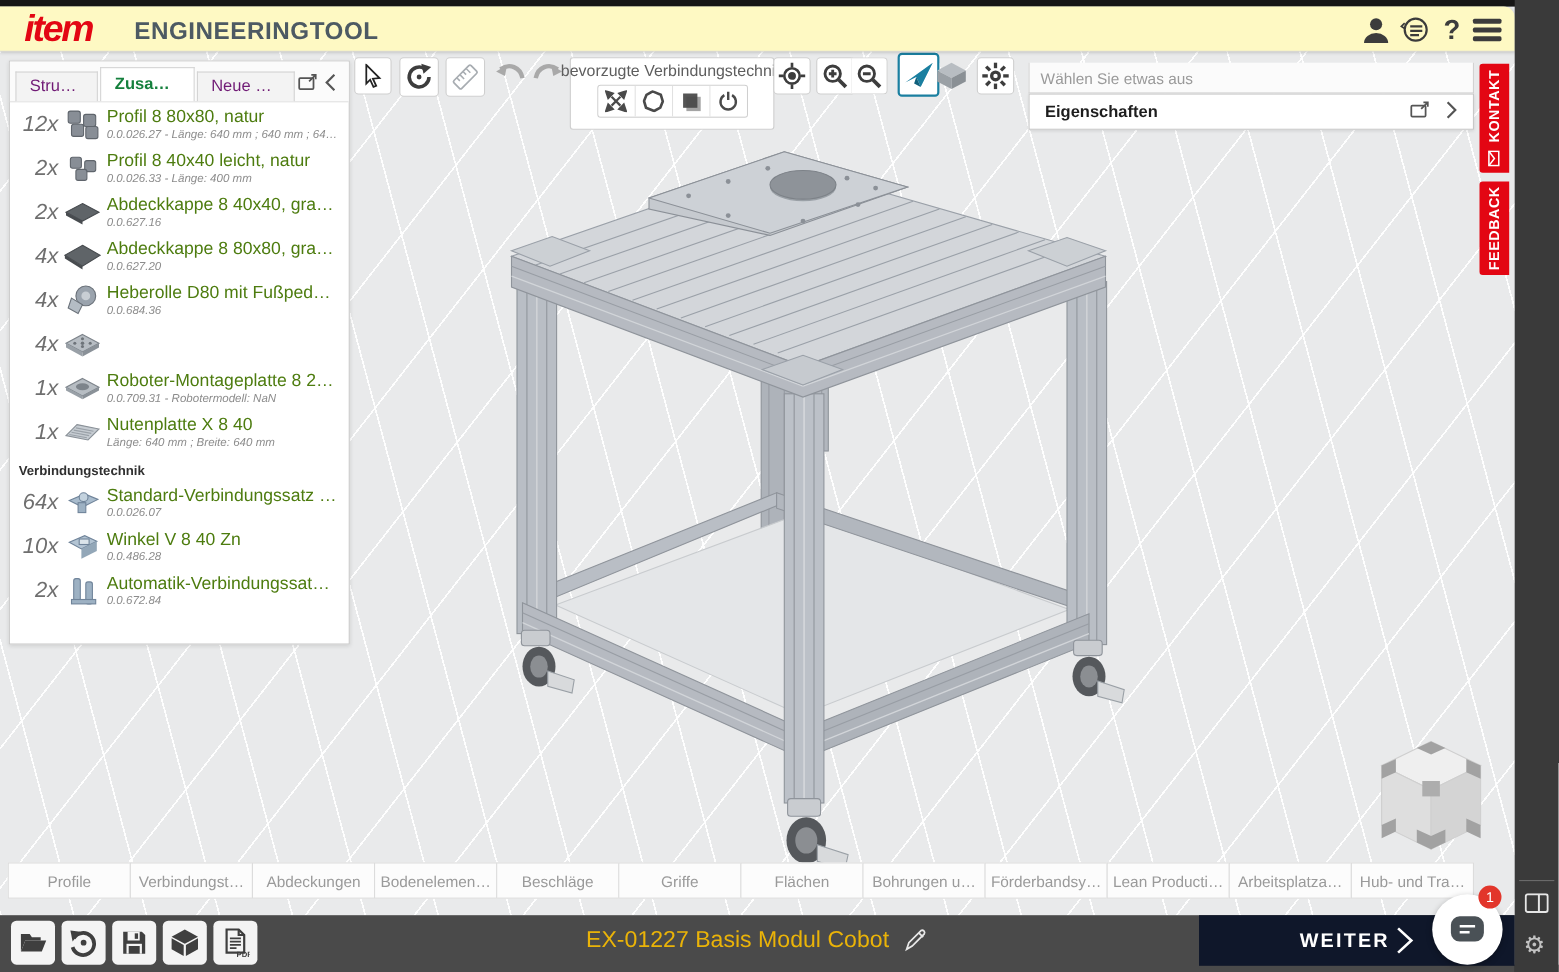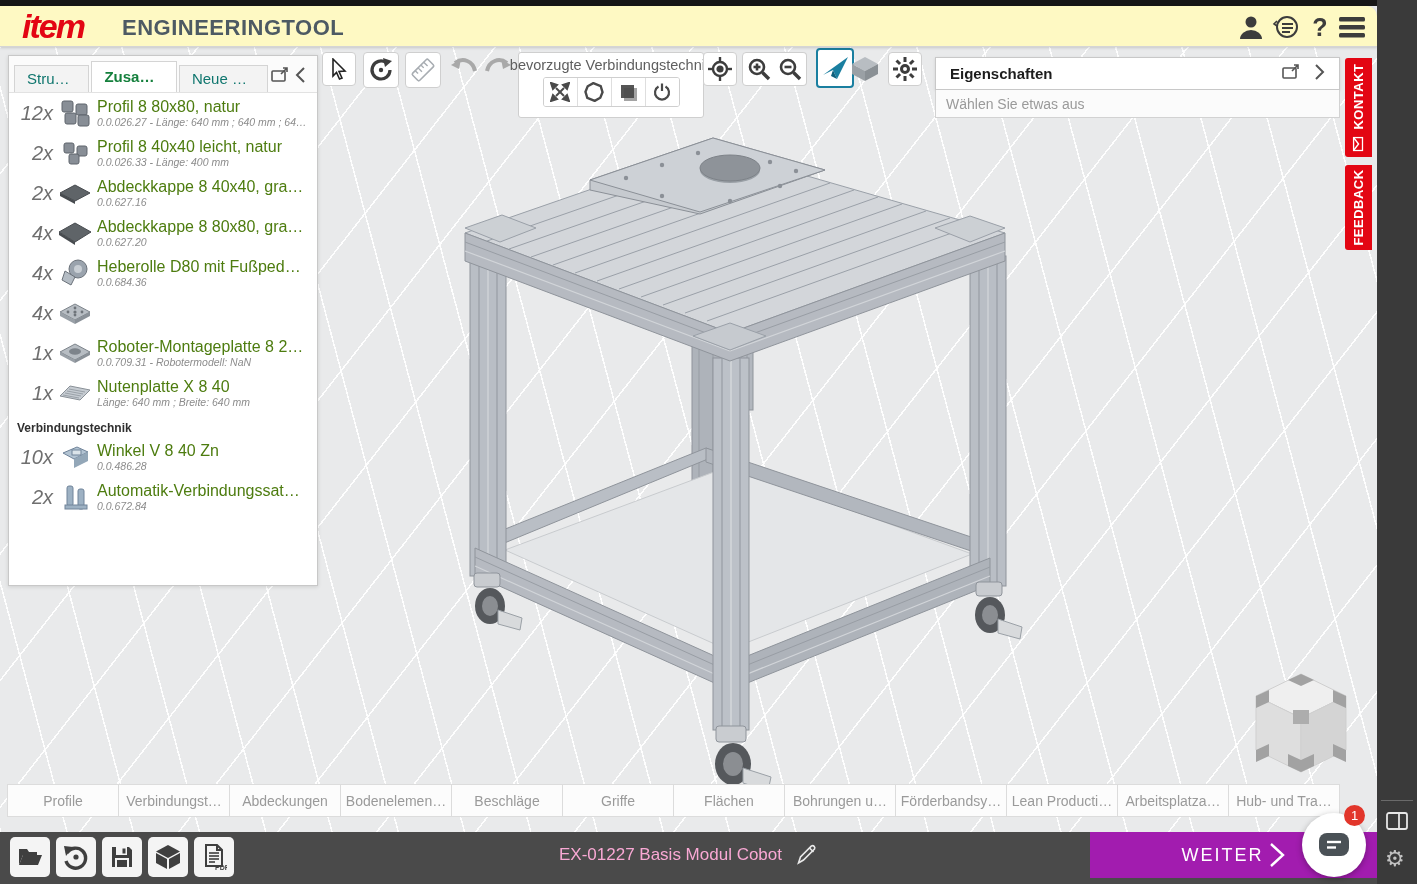--- a/index.html
+++ b/index.html
@@ -32,21 +32,21 @@
     z-index:1;}
 
   
   .btn{background:#fff;border:1px solid #cfcfcf;border-radius:4px;display:flex;
        align-items:center;justify-content:center;cursor:pointer;box-sizing:border-box;}
 
   
   #left-panel{left:8px;top:55px;width:310px;height:531px;background:#fff;border:1px solid #c8c8c8;
       box-shadow:0 1px 4px rgba(0,0,0,.12);z-index:10;box-sizing:border-box;}
   #lp-tabs{display:flex;align-items:flex-end;height:36px;background:#fbfbfb;border-bottom:1px solid #e2e2e2;padding-left:5px;}
-  .lp-tab{height:26px;line-height:26px;padding:0 12px;font-size:15px;color:#0f766e;background:#f3f3f3;
+  .lp-tab{height:26px;line-height:26px;padding:0 12px;font-size:15px;color:#701a75;background:#f3f3f3;
       border:1px solid #d4d4d4;border-bottom:none;margin-right:2px;cursor:pointer;white-space:nowrap;
       overflow:hidden;max-width:74px;text-overflow:ellipsis;}
   .lp-tab.active{background:#fff;color:#15803d;font-weight:bold;height:30px;line-height:30px;}
   #lp-tabs .spacer{flex:1;}
   .mini-ic{width:22px;height:22px;margin:0 3px 4px 0;cursor:pointer;color:#555;}
   .sec-label{font-size:12px;font-weight:bold;color:#303030;padding:8px 0 2px 8px;}
   .prow{display:flex;align-items:center;height:40px;cursor:pointer;}
   .prow .qty{width:44px;text-align:right;font-style:italic;color:#6f6f6f;font-size:20px;flex:none;}
   .prow .thumb{width:44px;height:34px;flex:none;display:flex;align-items:center;justify-content:center;}
   .pinfo{display:flex;flex-direction:column;min-width:0;}
@@ -81,23 +81,23 @@
   .cat-tab{width:112px;height:33px;background:#fcfcfc;border:1px solid #dcdcdc;margin-left:-1px;
      display:flex;align-items:center;justify-content:center;font-size:14px;color:#9a9a9a;cursor:pointer;
      white-space:nowrap;overflow:hidden;box-sizing:border-box;}
 
   
   #bottom-bar{left:0;top:832px;width:1377px;height:52px;background:#4a4a4a;z-index:20;}
   #bottom-edge{left:0;top:877px;width:1417px;height:7px;background:#242424;z-index:19;}
   .fbtn{position:absolute;top:5px;width:40px;height:40px;background:#f4f4f4;border-radius:5px;
      display:flex;align-items:center;justify-content:center;cursor:pointer;color:#3f3f3f;}
   #proj{position:absolute;left:50%;top:0;height:46px;transform:translateX(-50%);display:flex;align-items:center;gap:12px;}
-  #proj-name{color:#f9a8d4;font-size:17px;white-space:nowrap;}
-  #weiter{position:absolute;left:1090px;top:0;width:287px;height:46px;background:#a21caf;display:flex;
-     align-items:center;justify-content:center;gap:4px;cursor:pointer;}
+  #proj-name{color:#eab308;font-size:21px;white-space:nowrap;}
+  #weiter{position:absolute;left:1090px;top:0;width:287px;height:46px;background:#0f172a;display:flex;
+     align-items:center;justify-content:center;gap:4px;cursor:pointer;font-weight:bold;}
   #weiter span{color:#fff;font-size:18px;letter-spacing:2px;}
 
   
   #chat-fab{left:1302px;top:813px;width:64px;height:64px;border-radius:50%;background:#fff;
      box-shadow:0 2px 6px rgba(0,0,0,.3);z-index:30;display:flex;align-items:center;justify-content:center;cursor:pointer;}
   #chat-badge{left:1344px;top:805px;width:21px;height:21px;border-radius:50%;background:#e2362b;color:#fff;
      font-size:13px;display:flex;align-items:center;justify-content:center;z-index:31;}
 
   #view-cube{left:1248px;top:668px;z-index:5;cursor:pointer;}
   #model{left:430px;top:118px;z-index:2;}
@@ -382,20 +382,34 @@
       </span>
     <span class="pinfo">
         <span class="pname">Nutenplatte X 8 40</span>
         <span class="psub">Länge: 640 mm ; Breite: 640 mm</span>
       </span>
   </div>
 
   <div class="sec-label">Verbindungstechnik</div>
 
   <div class="prow">
+    <span class="qty">64x</span>
+    <span class="thumb">
+        <svg width="36" height="32" viewBox="0 0 36 32">
+          <polygon points="6,14 20,8 32,13 18,20" fill="#a9bccd" stroke="#70849a"></polygon>
+          <circle cx="19" cy="11" r="4" fill="#c3d2de" stroke="#70849a"></circle>
+          <rect x="14" y="16" width="7" height="9" fill="#9db1c3" stroke="#70849a"></rect>
+        </svg>
+      </span>
+    <span class="pinfo">
+        <span class="pname">Standard-Verbindungssatz …</span>
+        <span class="psub">0.0.026.07</span>
+      </span>
+  </div>
+  <div class="prow">
     <span class="qty">10x</span>
     <span class="thumb">
         <svg width="36" height="32" viewBox="0 0 36 32">
           <polygon points="6,12 20,6 31,11 17,18" fill="#b3c4d3" stroke="#70849a"></polygon>
           <polygon points="17,18 31,11 31,20 17,27" fill="#93a7b8"></polygon>
           <rect x="15" y="9" width="9" height="5" fill="#dbe4ea" stroke="#70849a"></rect>
         </svg>
       </span>
     <span class="pinfo">
         <span class="pname">Winkel V 8 40 Zn</span>
@@ -539,35 +553,35 @@
         <rect x="20" y="11.5" width="5" height="3"></rect>
         <rect x="11.5" y="1" width="3" height="5" transform="rotate(45 13 13)"></rect>
         <rect x="11.5" y="20" width="3" height="5" transform="rotate(45 13 13)"></rect>
         <rect x="1" y="11.5" width="5" height="3" transform="rotate(45 13 13)"></rect>
         <rect x="20" y="11.5" width="5" height="3" transform="rotate(45 13 13)"></rect>
       </g>
     </svg>
 </div>
 
 <div id="props" class="abs">
+  <div id="props-hint">Wählen Sie etwas aus</div>
   <div id="props-head">
     <span id="props-title">Eigenschaften</span>
     <span class="mini-ic" style="margin:0 8px 0 0;">
       <svg width="20" height="18" viewBox="0 0 20 18" fill="none" stroke="#555" stroke-width="1.6">
           <rect x="2" y="5" width="13" height="10" rx="1"></rect>
           <path d="M11 8 l6-6 M13 2 h4 v4"></path>
         </svg>
     </span>
     <span class="mini-ic" style="margin:0 6px 0 0;">
       <svg width="16" height="18" viewBox="0 0 16 18" fill="none" stroke="#555" stroke-width="2">
           <polyline points="5,2 12,9 5,16"></polyline>
         </svg>
     </span>
   </div>
-  <div id="props-hint">Wählen Sie etwas aus</div>
 </div>
 
 <div class="vtab abs" style="top:58px;height:99px;">
   <div class="vtab-inner">
     <span>
         <svg width="15" height="11" viewBox="0 0 15 11" fill="none" stroke="#fff" stroke-width="1.4">
           <rect x="1" y="1" width="13" height="9"></rect>
           <polyline points="1,1 7.5,6 14,1"></polyline>
         </svg>
       </span>

